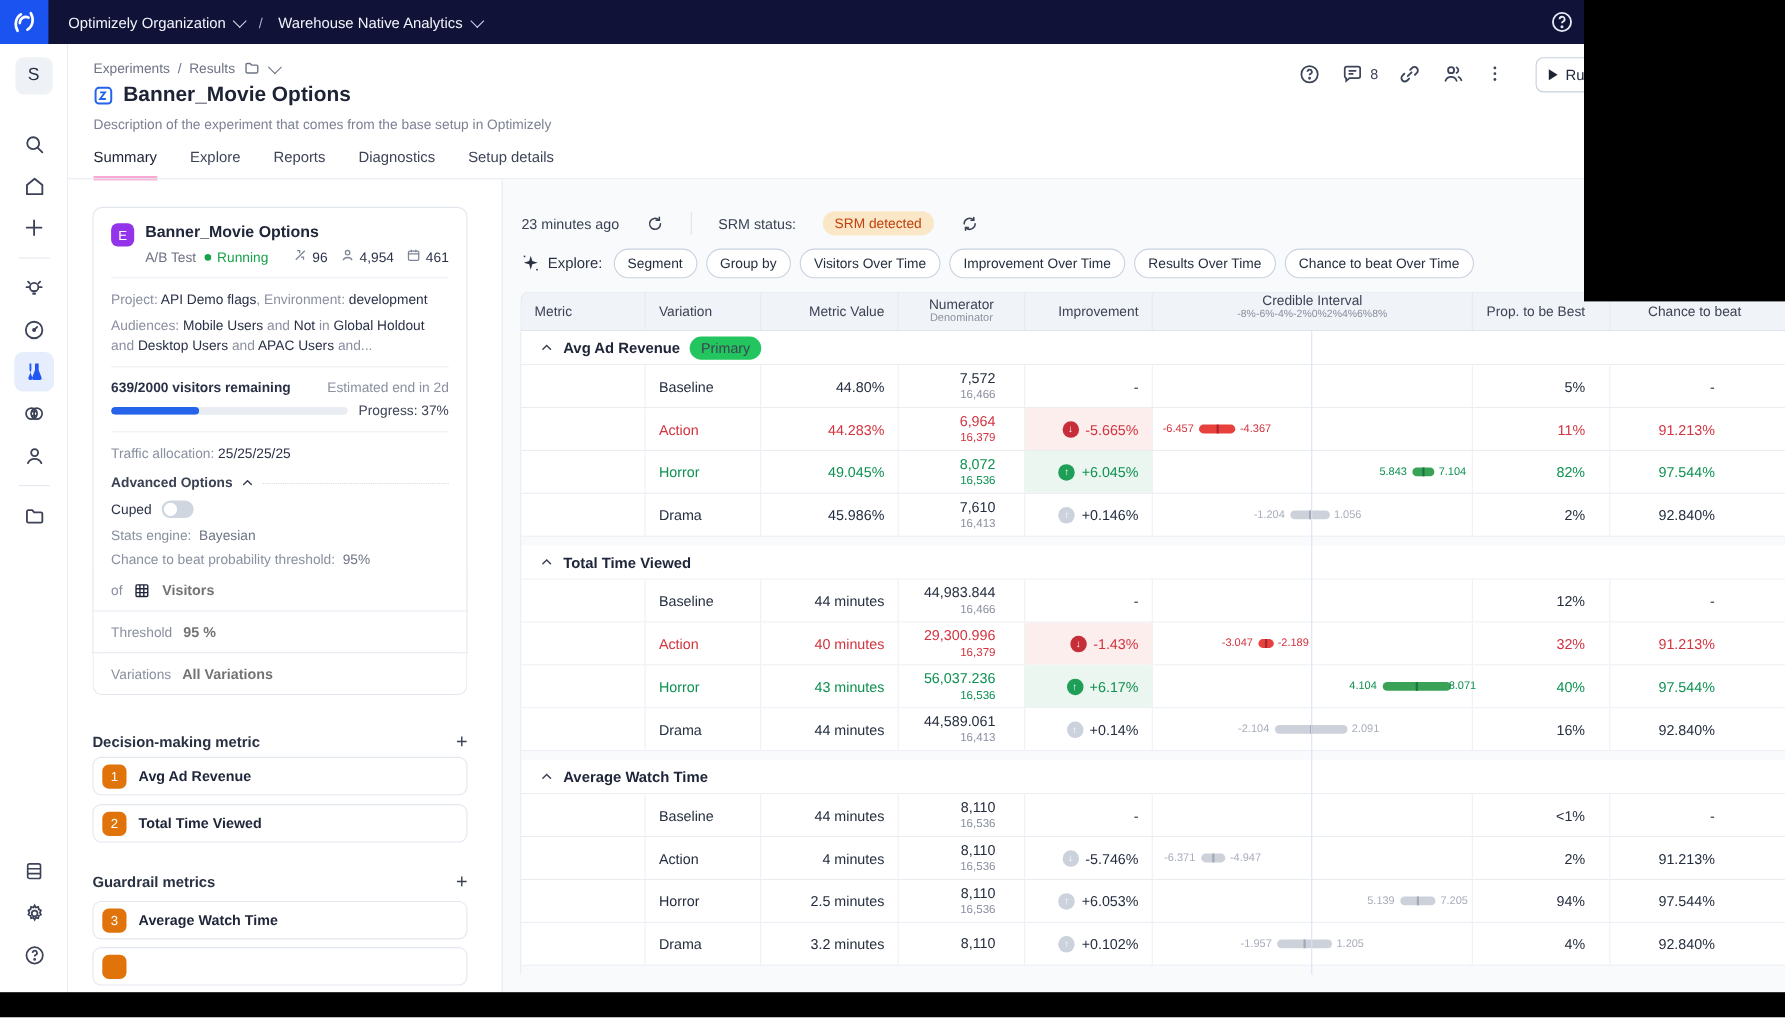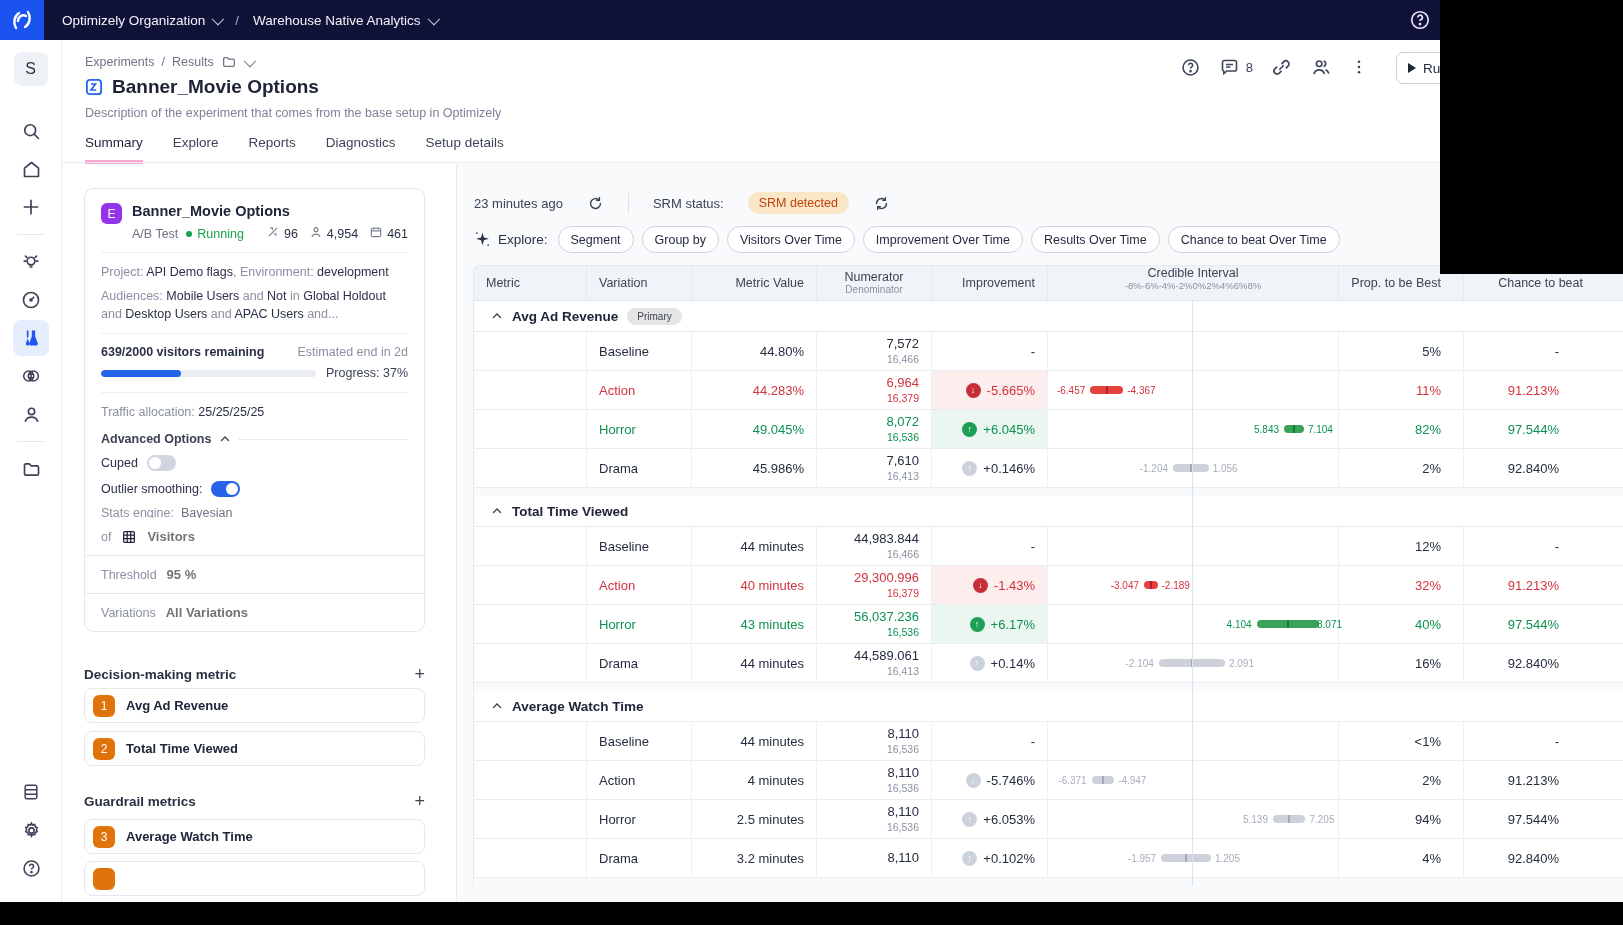--- a/index.html
+++ b/index.html
@@ -101,26 +101,26 @@
   #t-head .hc:last-child { border-right:none; }
   .hc.right { justify-content:flex-end; text-align:right; }
   #hc-numden { flex-direction:column; align-items:flex-end; justify-content:center; line-height:1.1; }
   #hc-numden .sub { font-size:10px; color:#8a90a0; }
   #hc-ci { flex-direction:column; padding:2px 6px 0 6px; align-items:stretch; }
   #hc-ci .ci-title { text-align:center; font-size:12.5px; color:#3c4355; }
   #ci-ticks { display:flex; justify-content:space-between; font-size:9.5px; color:#8a90a0; padding:0 2px; }
   #t-body { position:relative; border-left:1px solid #e5e9f0; }
   #zero-line { position:absolute; left:718px; top:0; bottom:0; width:1px; background:#d9e3f4; z-index:4; }
   .group-header { height:31px; background:#fff; display:flex; align-items:center; gap:9px; padding-left:17px; border-bottom:1px solid #e9edf2; font-size:13.5px; font-weight:bold; color:#20263a; position:relative; z-index:1; }
-  .pill { background:#e5e5e5; color:#3d4354; font-size:10px; font-weight:normal; padding:3px 10px; border-radius:11px; }
+  .pill { background:#22c55e; color:#3d4354; font-size:13px; font-weight:normal; padding:3px 10px; border-radius:11px; }
   .t-row { height:39px; background:#fff; border-bottom:1px solid #e9edf2; position:relative; z-index:1; }
   .t-row .c { display:flex; align-items:center; padding:0 12px; border-right:1px solid #edf0f5; font-size:13px; color:#252e3f; position:relative; }
   .t-row .c:last-child { border-right:none; }
   .c.right { justify-content:flex-end; text-align:right; }
-  .c.numden { flex-direction:column; align-items:flex-end; justify-content:center; line-height:1.25; padding-right:12px; }
+  .c.numden { flex-direction:column; align-items:flex-end; justify-content:center; line-height:1.25; padding-right:26px; }
   .numden .den { font-size:10.5px; color:#8a90a0; }
   .c.prop { padding-right:22px; } .c.chance { padding-right:66px; }
   .tone-neg, .tone-neg .den { color:#d2333f !important; }
   .tone-pos, .tone-pos .den { color:#0e9150 !important; }
   .imp-bg-neg { background:#fdeeee; } .imp-bg-pos { background:#eaf6ef; }
   .imp-ic { width:15px; height:15px; border-radius:50%; color:#fff; font-size:9px; display:flex; align-items:center; justify-content:center; margin-right:6px; flex:0 0 auto; }
   .imp-ic.neg { background:#c62f39; } .imp-ic.pos { background:#1e9e56; } .imp-ic.none { background:#ccd2dc; }
   .ci-cell { padding:0 !important; }
   .ci-bar { position:absolute; top:50%; margin-top:-4px; height:8px; border-radius:4px; z-index:6; }
   .ci-bar .mid { position:absolute; left:50%; top:0; width:2px; height:8px; margin-left:-1px; }
@@ -374,26 +374,20 @@
             <path d="M5 15 L12 8 L19 15"></path>
           </svg>
         <span id="adv-dots"></span>
       </div>
       <div class="toggle-row">
         <span>Cuped</span>
         <span class="toggle off">
             <span class="knob"></span>
           </span>
       </div>
-      <div class="toggle-row">
-        <span>Outlier smoothing:</span>
-        <span class="toggle on">
-            <span class="knob"></span>
-          </span>
-      </div>
       <div class="kv-line"><span>Stats engine:</span>&nbsp; <span class="val">Bayesian</span></div>
       <div class="kv-line"><span>Chance to beat probability threshold:</span>&nbsp; <span class="val">95%</span></div>
       <div class="kv-line" style="padding-bottom:13px"><span>Credible interval:</span>&nbsp; <span class="val">90%</span></div>
     </div>
 
     <div class="attach-box abs" style="left:22px; top:354px;">
       <span class="lbl">of</span>
       <svg class="ic" width="16" height="16" viewBox="0 0 24 24" fill="none" stroke="#20263a" stroke-width="1.9">
           <rect x="4" y="4" width="16" height="16" rx="1.5"></rect>
           <path d="M4 9.3 h16 M4 14.6 h16 M9.3 4 v16 M14.6 4 v16"></path>

